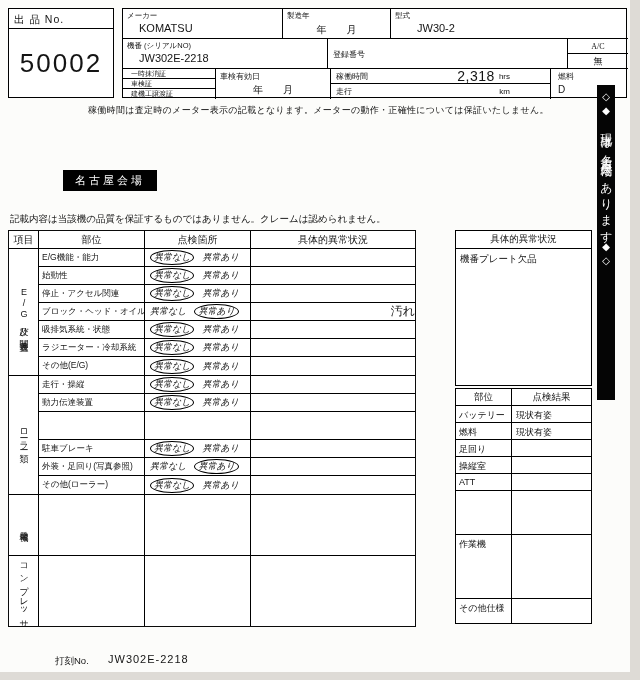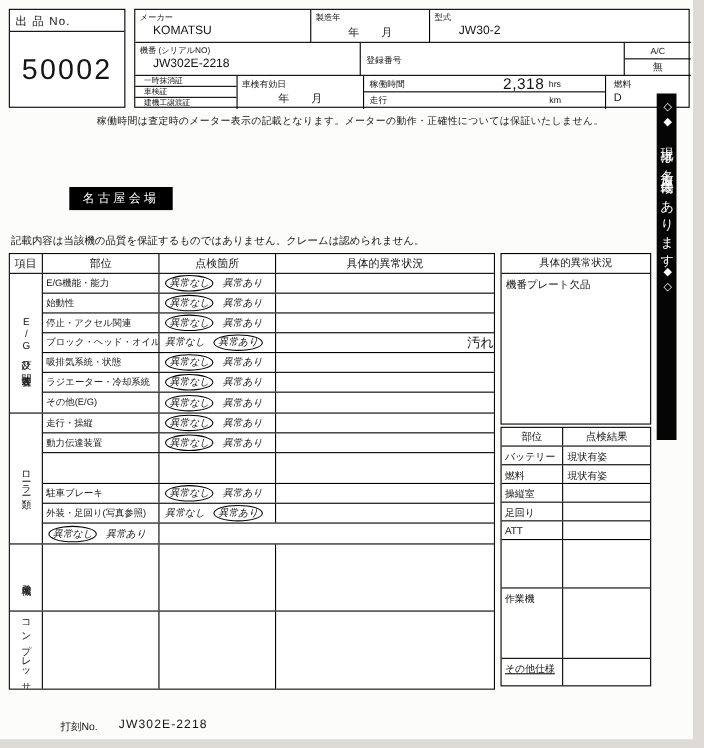--- a/index.html
+++ b/index.html
@@ -20,21 +20,21 @@
 
   .maker  { left:0;   top:0;  width:160px; height:30px; border-right:1px solid #000; border-bottom:1px solid #000; }
   .mfg    { left:160px; top:0; width:108px; height:30px; border-right:1px solid #000; border-bottom:1px solid #000; }
   .mfg .sv { padding:0; text-align:center; font-size:10px; margin-top:2px; }
   .model  { left:268px; top:0; width:237px; height:30px; border-bottom:1px solid #000; }
   .model .sv { padding-left:26px; }
 
   .serial { left:0; top:30px; width:205px; height:30px; border-right:1px solid #000; border-bottom:1px solid #000; }
   .reg    { left:205px; top:30px; width:240px; height:30px; border-right:1px solid #000; border-bottom:1px solid #000; }
   .reg .sl { font-size:8px; padding:10px 0 0 5px; }
-  .ac     { left:445px; top:30px; width:60px; height:30px; border-bottom:1px solid #000; }
+  .ac     { left:445px; top:30px; width:60px; height:30px; border-bottom:1px solid #000;font-family:Liberation Serif, serif; }
   .ac-l   { height:15px; border-bottom:1px solid #000; display:flex; align-items:center; justify-content:center; font-size:8px; }
   .ac-v   { height:14px; display:flex; align-items:center; justify-content:center; font-size:9px; }
 
   .docs   { left:0; top:60px; width:93px; height:30px; border-right:1px solid #000; }
   .doc-row { height:10px; border-bottom:1px solid #000; font-size:7px; line-height:9px; padding-left:8px; white-space:nowrap; }
   .docs .doc-row:last-child { border-bottom:none; }
   .shaken { left:93px; top:60px; width:115px; height:30px; border-right:1px solid #000; }
   .shaken .sl { font-size:8px; }
   .shaken .sv { text-align:center; padding:0; font-size:10px; margin-top:1px; }
   .hours  { left:208px; top:60px; width:220px; height:30px; border-right:1px solid #000; }
@@ -45,21 +45,21 @@
   .ru     { margin-left:auto; }
   .fuel   { left:428px; top:60px; width:77px; height:30px; }
   .fuel .sl { font-size:8px; padding-left:7px; }
   .fuel .sv { padding-left:7px; font-size:10px; margin-top:2px; }
 
   .meter-note { position:absolute; left:88px; top:104px; font-size:9px; letter-spacing:0.3px; white-space:nowrap; }
   .venue-badge { position:absolute; left:63px; top:170px; background:#000; color:#fff; font-size:11px; padding:3px 12px; letter-spacing:3px; }
   .claim-note { position:absolute; left:10px; top:213px; font-size:9.5px; white-space:nowrap; }
 
   
-  .main-table { position:absolute; left:8px; top:230px; width:442px; border:1px solid #0a0a0a; background:#fff; }
+  .main-table { position:absolute; left:8px; top:230px; width:408px; border:1px solid #0a0a0a; background:#fff; }
   .mt-head { display:flex; height:18px; border-bottom:1px solid #000; font-size:10px; }
   .mt-head > div { display:flex; align-items:center; justify-content:center; border-right:1px solid #000; white-space:nowrap; overflow:hidden; }
   .mt-head > div:last-child { border-right:none; }
   .w-item { width:30px; } .w-part { width:106px; } .w-check { width:106px; } .w-remark { flex:1; }
 
   .group { display:flex; border-bottom:1px solid #000; }
   .main-table .group:last-child { border-bottom:none; }
   .gl { width:30px; border-right:1px solid #000; display:flex; align-items:center; justify-content:center;
         writing-mode:vertical-rl; text-orientation:upright; font-size:9px; letter-spacing:1px; overflow:hidden; }
   .rows { flex:1; display:flex; flex-direction:column; }
@@ -80,21 +80,21 @@
   .abn-body { height:136px; font-size:9.5px; padding:4px 4px; }
 
   .res-table { position:absolute; left:455px; top:388px; width:137px; border:1px solid #000; background:#fff; font-size:9px; }
   .res-row { display:flex; border-bottom:1px solid #000; height:17px; }
   .res-table .res-row:last-child { border-bottom:none; }
   .res-c1 { width:56px; border-right:1px solid #000; padding:3px 0 0 3px; white-space:nowrap; overflow:hidden; }
   .res-c2 { flex:1; padding:3px 0 0 4px; white-space:nowrap; overflow:hidden; }
   .res-head .res-c1, .res-head .res-c2 { display:flex; align-items:center; justify-content:center; padding:0; font-size:9.5px; }
   .res-row.spacer { height:44px; }
   .res-row.worker { height:64px; }
-  .res-row.lastrow { height:24px;text-decoration:underline; }
+  .res-row.lastrow { height:24px; }
 
   
   .side-banner { position:absolute; left:597px; top:85px; width:18px; height:315px; background:#050505; color:#fff;
                  display:flex; flex-direction:column; align-items:center; padding-top:4px; }
   .vtext { writing-mode:vertical-rl; text-orientation:upright; }
   .marks { font-size:10px; letter-spacing:3px; margin:2px 0; }
   .btext { font-size:12px; letter-spacing:2.5px; margin-top:3px; }
 
   
   .stamp-label { position:absolute; left:55px; top:655px; font-size:9.5px; }
@@ -268,20 +268,21 @@
           <div class="c-remark"></div>
         </div>
         <div class="row">
           <div class="c-part">外装・足回り(写真参照)</div>
           <div class="c-check">
             <span class="st">異常なし</span>
             <span class="st circ">異常あり</span>
           </div>
         </div>
         <div class="row">
+          <div class="c-part">その他(ローラー)</div>
           <div class="c-check">
             <span class="st circ">異常なし</span>
             <span class="st">異常あり</span>
           </div>
           <div class="c-remark"></div>
         </div>
       </div>
     </div>
 
     <div class="group">
@@ -319,25 +320,25 @@
     </div>
     <div class="res-row">
       <div class="res-c1">バッテリー</div>
       <div class="res-c2">現状有姿</div>
     </div>
     <div class="res-row">
       <div class="res-c1">燃料</div>
       <div class="res-c2">現状有姿</div>
     </div>
     <div class="res-row">
+      <div class="res-c1">足回り</div>
+      <div class="res-c2"></div>
+    </div>
+    <div class="res-row">
       <div class="res-c1">操縦室</div>
-      <div class="res-c2"></div>
-    </div>
-    <div class="res-row">
-      <div class="res-c1">足回り</div>
       <div class="res-c2"></div>
     </div>
     <div class="res-row">
       <div class="res-c1">ATT</div>
       <div class="res-c2"></div>
     </div>
     <div class="res-row spacer">
       <div class="res-c1"></div>
       <div class="res-c2"></div>
     </div>

